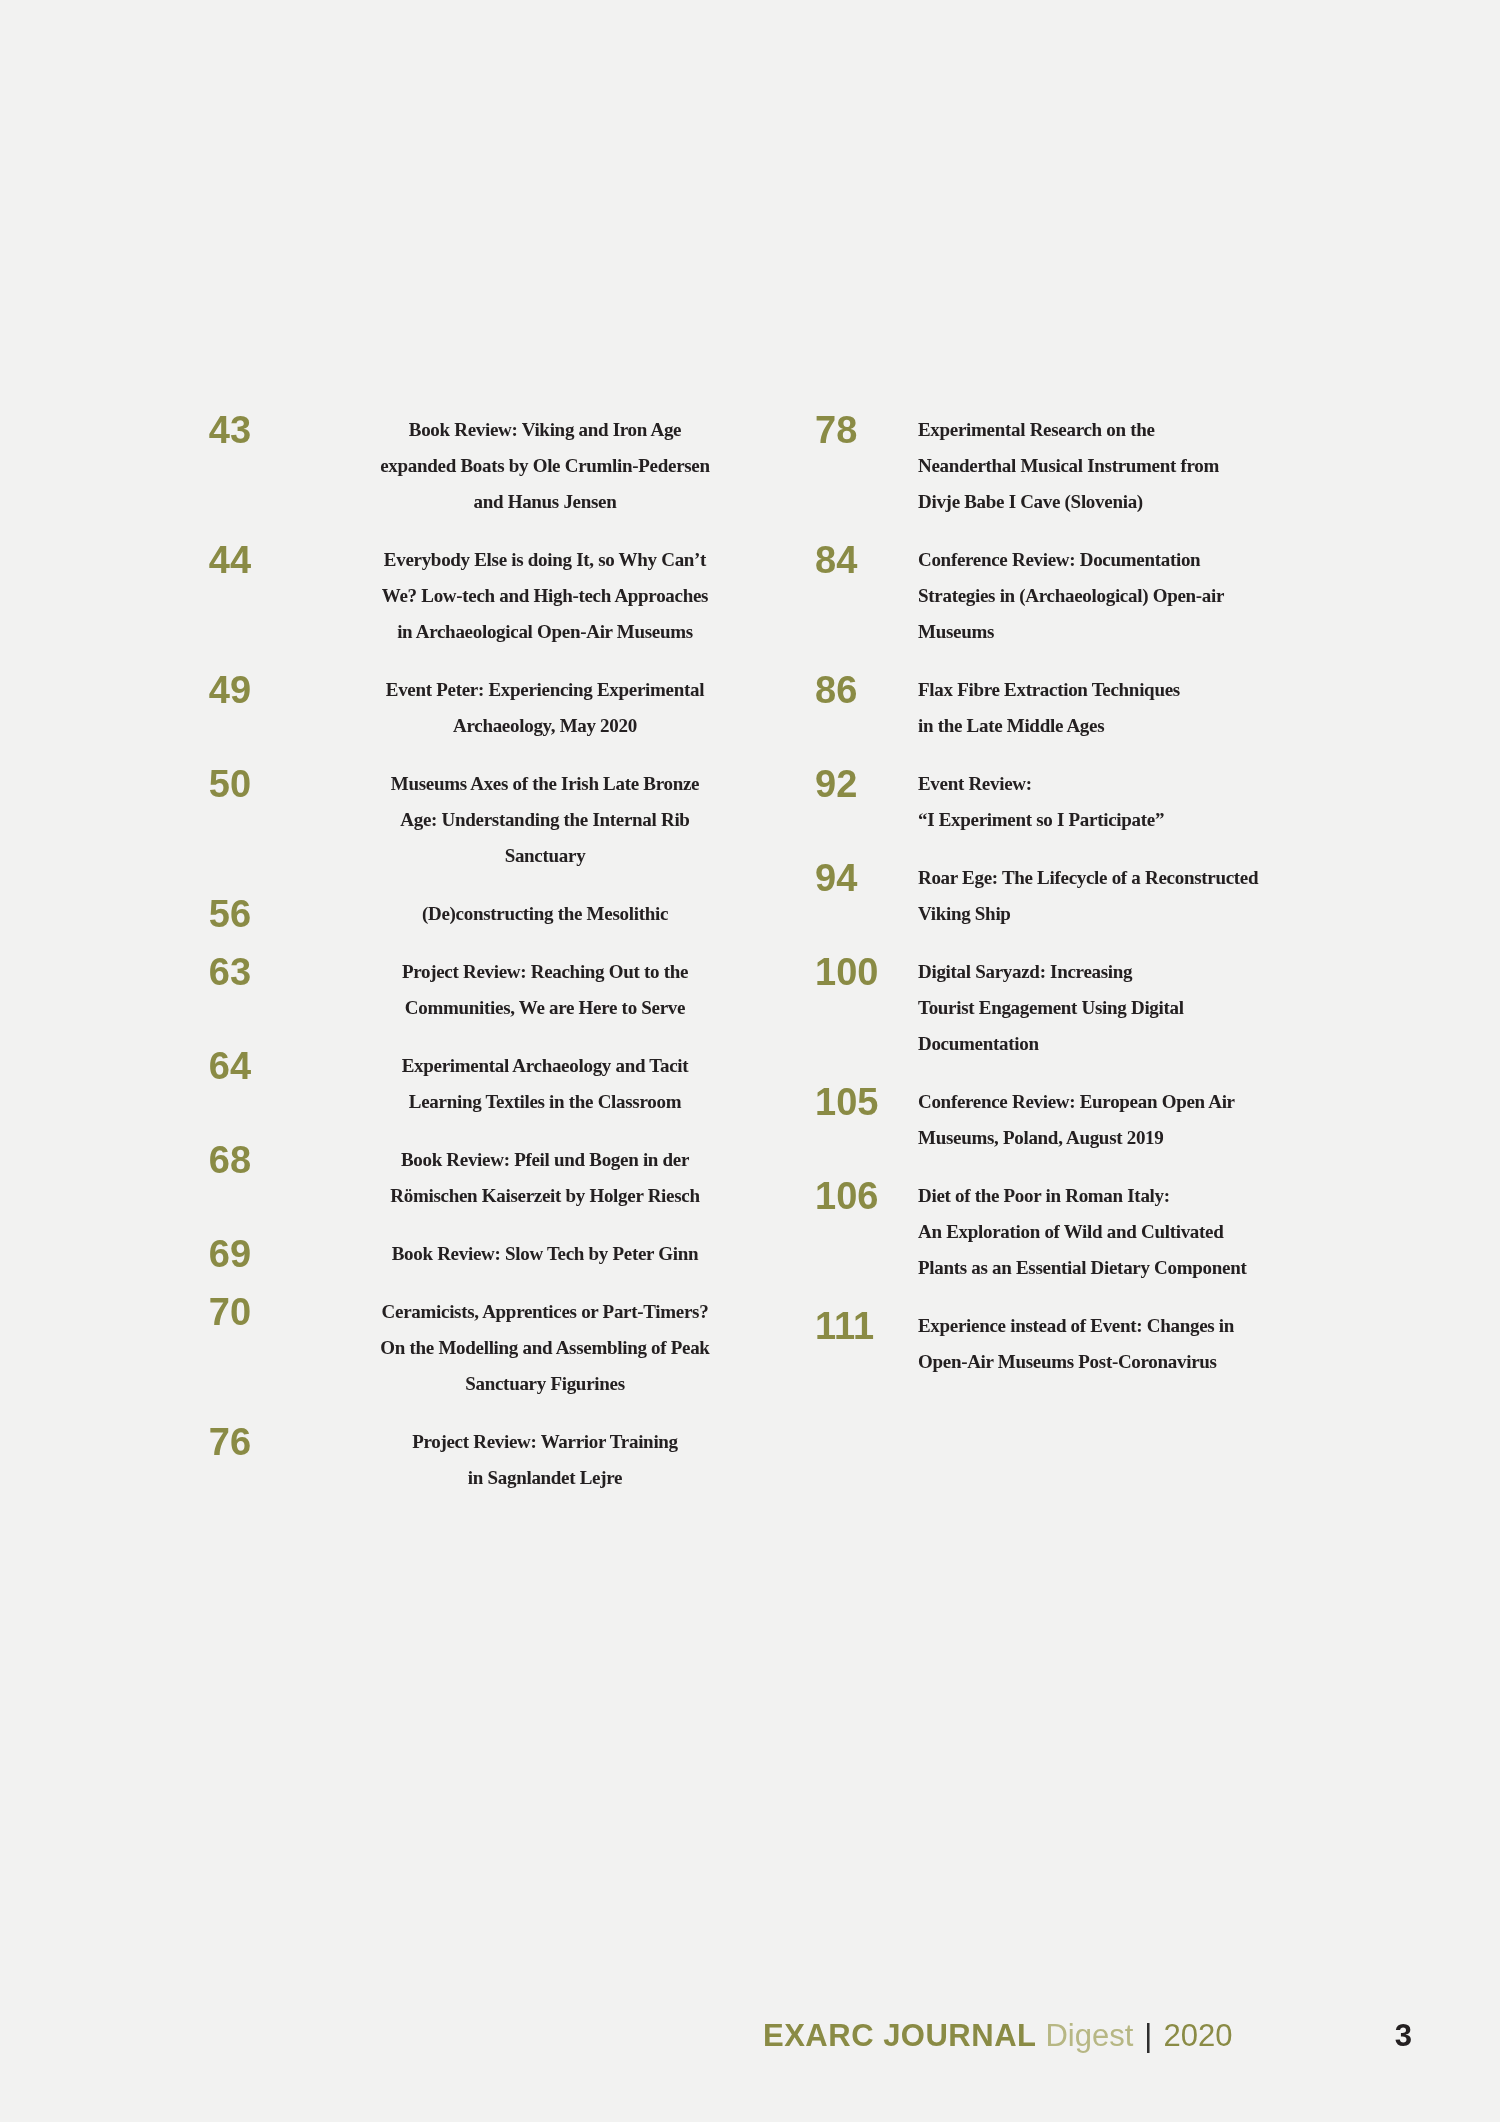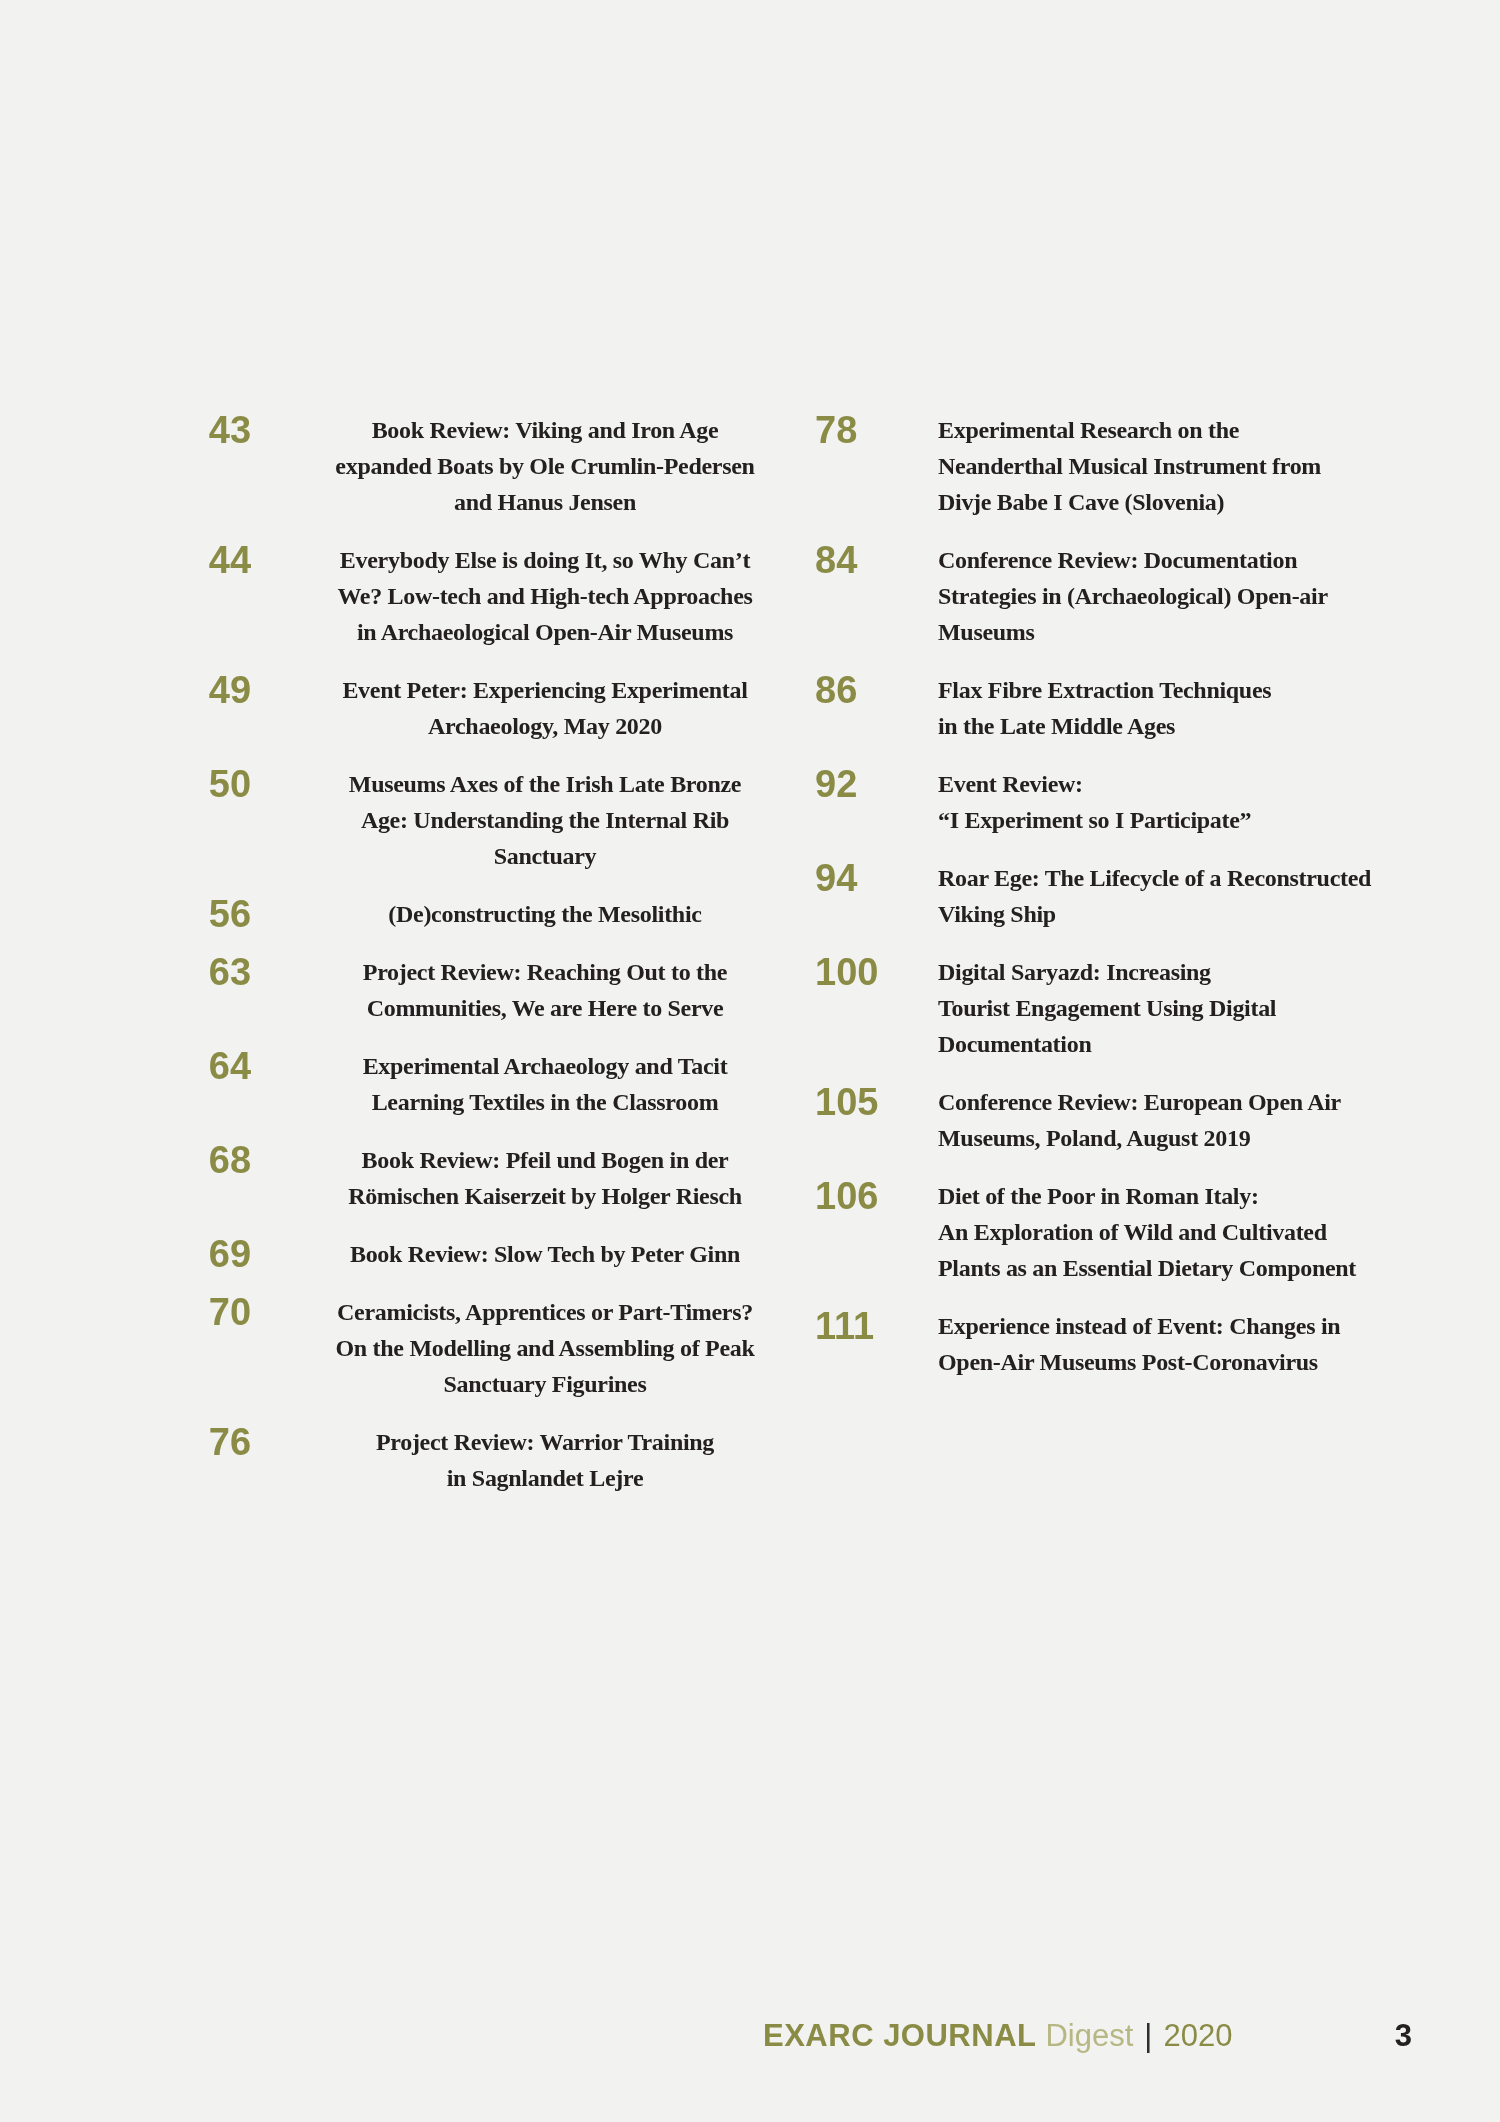--- a/index.html
+++ b/index.html
@@ -8,28 +8,28 @@
     background:#f2f2f1;
     position:relative;
     font-family:"Liberation Serif", serif;
   }
   .page{position:absolute;inset:0;}
   .col{position:absolute;top:412px;}
   .col-left{left:180px;width:630px;text-align:center;}
   .col-right{left:815px;width:660px;}
   .entry{display:grid;margin-bottom:22px;}
   .col-left .entry{grid-template-columns:100px 1fr;}
-  .col-right .entry{grid-template-columns:103px 1fr;gap:20px;}
+  .col-right .entry{grid-template-columns:103px 1fr;}
   .num{
     font-family:"Liberation Sans", sans-serif;
     font-weight:700;font-size:38px;line-height:36px;
     color:#8a8b45;
   }
   .title .tline{
-    font-weight:700;font-size:24px;line-height:36px;
+    font-weight:700;font-size:19px;line-height:36px;
     color:#242021;letter-spacing:-0.3px;white-space:nowrap;
   }
   .footer-brand{
     position:absolute;left:763px;top:2016px;
     font-family:Liberation Sans, sans-serif;
     font-size:31px;line-height:40px;white-space:nowrap;
   }
   .brand-bold{font-weight:700;color:#8a8b45;letter-spacing:0.5px;}
   .brand-light{color:#b7b784;margin-left:9px;}
   .brand-sep{color:#2e2e2e;margin:0 11px;font-weight:400;}

